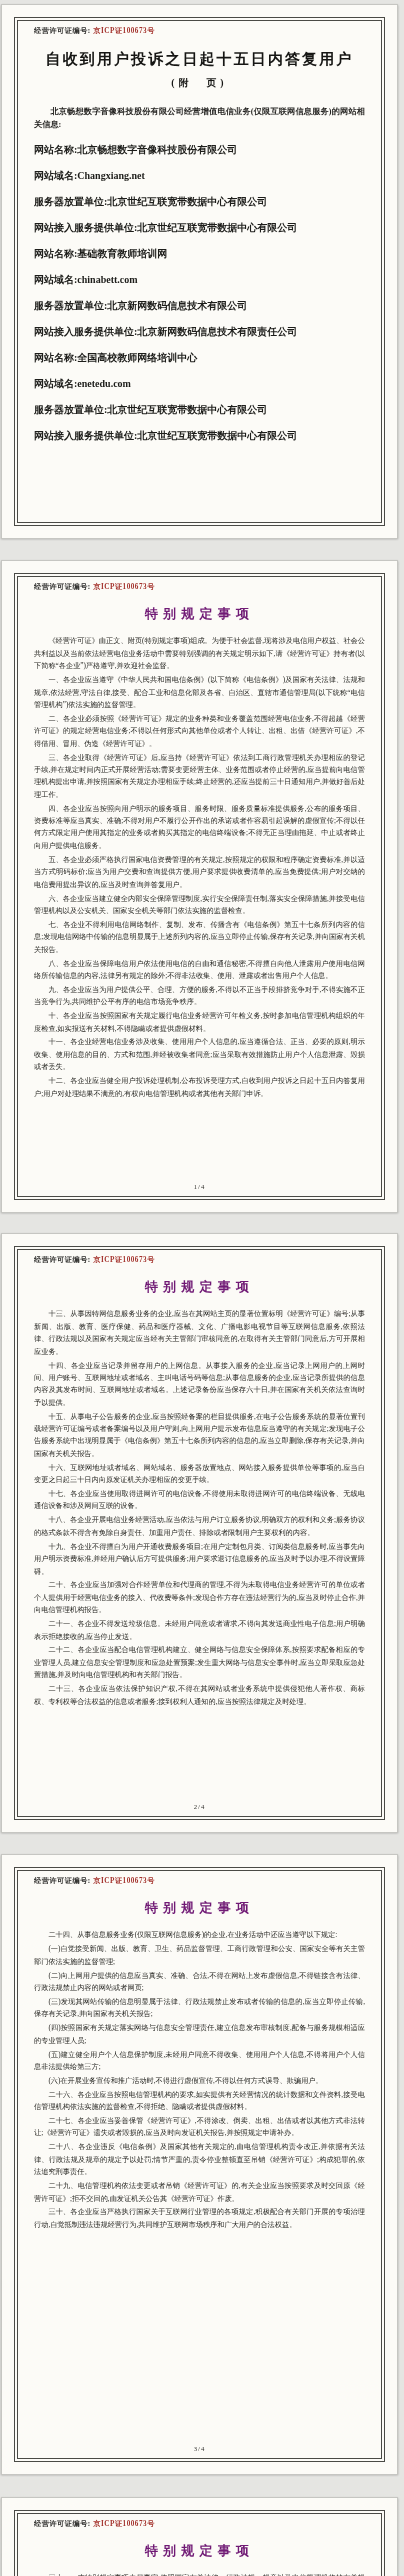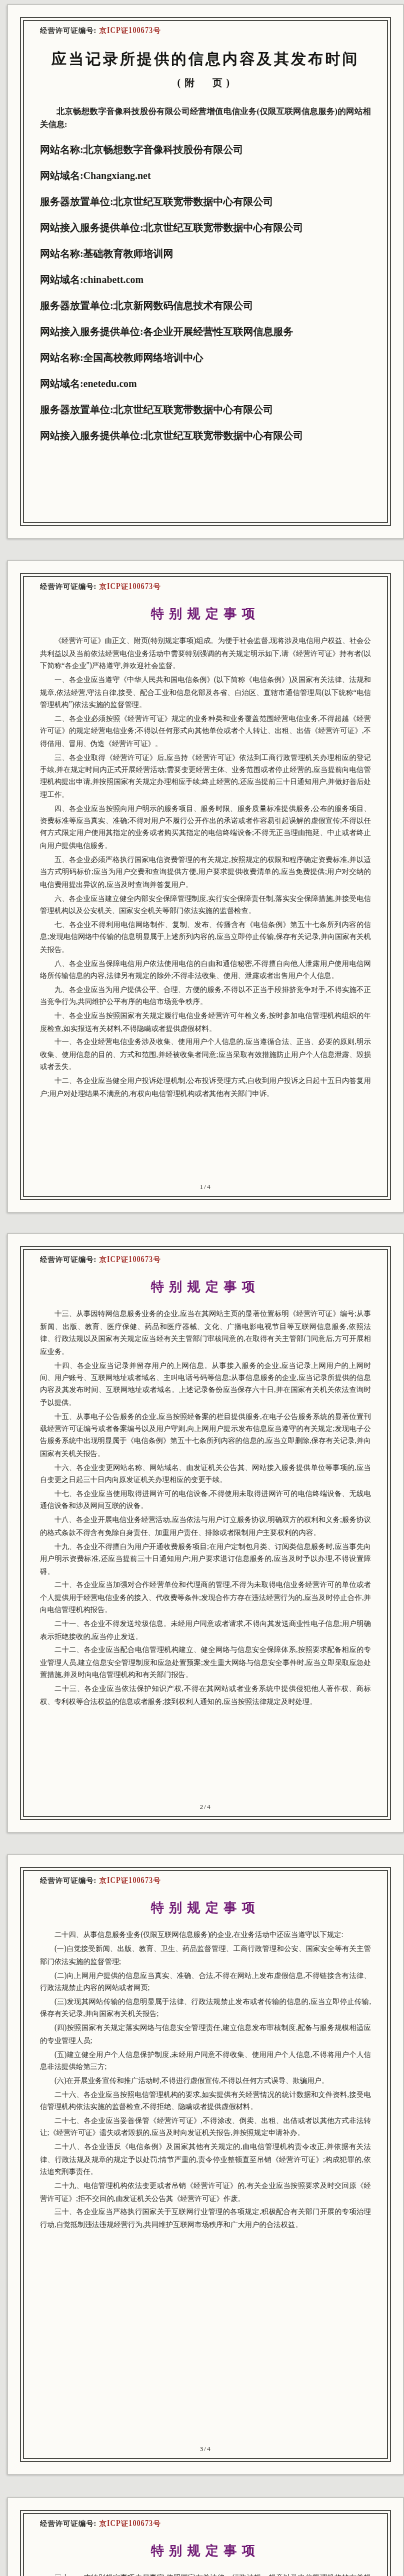--- a/index.html
+++ b/index.html
@@ -5,21 +5,21 @@
   * { box-sizing: border-box; }
   html, body { margin: 0; padding: 0; }
   body {
     width: 405px; height: 2873px;
     position: relative;
     background: #e5e5e2;
     font-family: "Liberation Serif", serif;
     color: #222;
   }
   .page {
-    position: absolute; left: 7px; width: 397px;
+    position: absolute; left: 1px; width: 397px;
     background: #fcfbf7;
     border: 0.5px solid #c6c6c2;
     box-shadow: 0 0.5px 2.1px rgba(0,0,0,0.28);
   }
   .frame {
     position: absolute; top: 12.4px; bottom: 12.4px; left: 12.4px; right: 12.4px;
     border: 1.3px solid #4a4a46;
   }
   .frame .inner-line {
     position: absolute; top: 1.5px; bottom: 1.5px; left: 1.5px; right: 1.5px;
@@ -69,32 +69,32 @@
 <body>
 
 <section class="page" style="top:4.1px; height:535px;">
   <div class="frame">
       <div class="inner-line"></div>
     </div>
   <div class="content">
     <div class="hdr">
       <span>经营许可证编号:</span><span class="hdr-num">京ICP证100673号</span>
     </div>
-    <h1 class="main-title">应当记录所提供的信息内容及其发布时间</h1>
+    <h1 class="main-title">自收到用户投诉之日起十五日内答复用户</h1>
     <div class="sub-title">(附　页)</div>
     <p class="intro">北京畅想数字音像科技股份有限公司经营增值电信业务(仅限互联网信息服务)的网站相关信息:</p>
     <div class="sites">
         <p class="site-row">网站名称:北京畅想数字音像科技股份有限公司</p>
         <p class="site-row">网站域名:Changxiang.net</p>
         <p class="site-row">服务器放置单位:北京世纪互联宽带数据中心有限公司</p>
         <p class="site-row">网站接入服务提供单位:北京世纪互联宽带数据中心有限公司</p>
         <p class="site-row">网站名称:基础教育教师培训网</p>
         <p class="site-row">网站域名:chinabett.com</p>
         <p class="site-row">服务器放置单位:北京新网数码信息技术有限公司</p>
-        <p class="site-row">网站接入服务提供单位:各企业开展经营性互联网信息服务</p>
+        <p class="site-row">网站接入服务提供单位:北京新网数码信息技术有限责任公司</p>
         <p class="site-row">网站名称:全国高校教师网络培训中心</p>
         <p class="site-row">网站域名:enetedu.com</p>
         <p class="site-row">服务器放置单位:北京世纪互联宽带数据中心有限公司</p>
         <p class="site-row">网站接入服务提供单位:北京世纪互联宽带数据中心有限公司</p>
       </div>
   </div>
 </section>
 
 <section class="page" style="top:560px; height:653px;">
   <div class="frame">
@@ -130,24 +130,24 @@
     </div>
   <div class="content">
     <div class="hdr">
       <span>经营许可证编号:</span><span class="hdr-num">京ICP证100673号</span>
     </div>
     <h2 class="prov-title">特别规定事项</h2>
     <div class="body-text">
         <p class="para">十三、从事因特网信息服务业务的企业,应当在其网站主页的显著位置标明《经营许可证》编号;从事新闻、出版、教育、医疗保健、药品和医疗器械、文化、广播电影电视节目等互联网信息服务,依照法律、行政法规以及国家有关规定应当经有关主管部门审核同意的,在取得有关主管部门同意后,方可开展相应业务。</p>
         <p class="para">十四、各企业应当记录并留存用户的上网信息。从事接入服务的企业,应当记录上网用户的上网时间、用户账号、互联网地址或者域名、主叫电话号码等信息;从事信息服务的企业,应当记录所提供的信息内容及其发布时间、互联网地址或者域名。上述记录备份应当保存六十日,并在国家有关机关依法查询时予以提供。</p>
         <p class="para">十五、从事电子公告服务的企业,应当按照经备案的栏目提供服务,在电子公告服务系统的显著位置刊载经营许可证编号或者备案编号以及用户守则,向上网用户提示发布信息应当遵守的有关规定;发现电子公告服务系统中出现明显属于《电信条例》第五十七条所列内容的信息的,应当立即删除,保存有关记录,并向国家有关机关报告。</p>
-        <p class="para">十六、各企业变更网站名称、网站域名、由发证机关公告其、网站接入服务提供单位等事项的,应当自变更之日起三十日内向原发证机关办理相应的变更手续。</p>
+        <p class="para">十六、互联网地址或者域名、网站域名、服务器放置地点、网站接入服务提供单位等事项的,应当自变更之日起三十日内向原发证机关办理相应的变更手续。</p>
         <p class="para">十七、各企业应当使用取得进网许可的电信设备,不得使用未取得进网许可的电信终端设备、无线电通信设备和涉及网间互联的设备。</p>
         <p class="para">十八、各企业开展电信业务经营活动,应当依法与用户订立服务协议,明确双方的权利和义务;服务协议的格式条款不得含有免除自身责任、加重用户责任、排除或者限制用户主要权利的内容。</p>
-        <p class="para">十九、各企业不得擅自为用户开通收费服务项目;在用户定制包月类、订阅类信息服务时,应当事先向用户明示资费标准,还应当提前三十日通知用户;用户要求退订信息服务的,应当及时予以办理,不得设置障碍。</p>
+        <p class="para">十九、各企业不得擅自为用户开通收费服务项目;在用户定制包月类、订阅类信息服务时,应当事先向用户明示资费标准,并经用户确认后方可提供服务;用户要求退订信息服务的,应当及时予以办理,不得设置障碍。</p>
         <p class="para">二十、各企业应当加强对合作经营单位和代理商的管理,不得为未取得电信业务经营许可的单位或者个人提供用于经营电信业务的接入、代收费等条件;发现合作方存在违法经营行为的,应当及时停止合作,并向电信管理机构报告。</p>
         <p class="para">二十一、各企业不得发送垃圾信息。未经用户同意或者请求,不得向其发送商业性电子信息;用户明确表示拒绝接收的,应当停止发送。</p>
         <p class="para">二十二、各企业应当配合电信管理机构建立、健全网络与信息安全保障体系,按照要求配备相应的专业管理人员,建立信息安全管理制度和应急处置预案;发生重大网络与信息安全事件时,应当立即采取应急处置措施,并及时向电信管理机构和有关部门报告。</p>
         <p class="para">二十三、各企业应当依法保护知识产权,不得在其网站或者业务系统中提供侵犯他人著作权、商标权、专利权等合法权益的信息或者服务;接到权利人通知的,应当按照法律规定及时处理。</p>
       </div>
     <div class="page-num">2/4</div>
   </div>
 </section>
 
 <section class="page" style="top:1854px; height:621px;">

